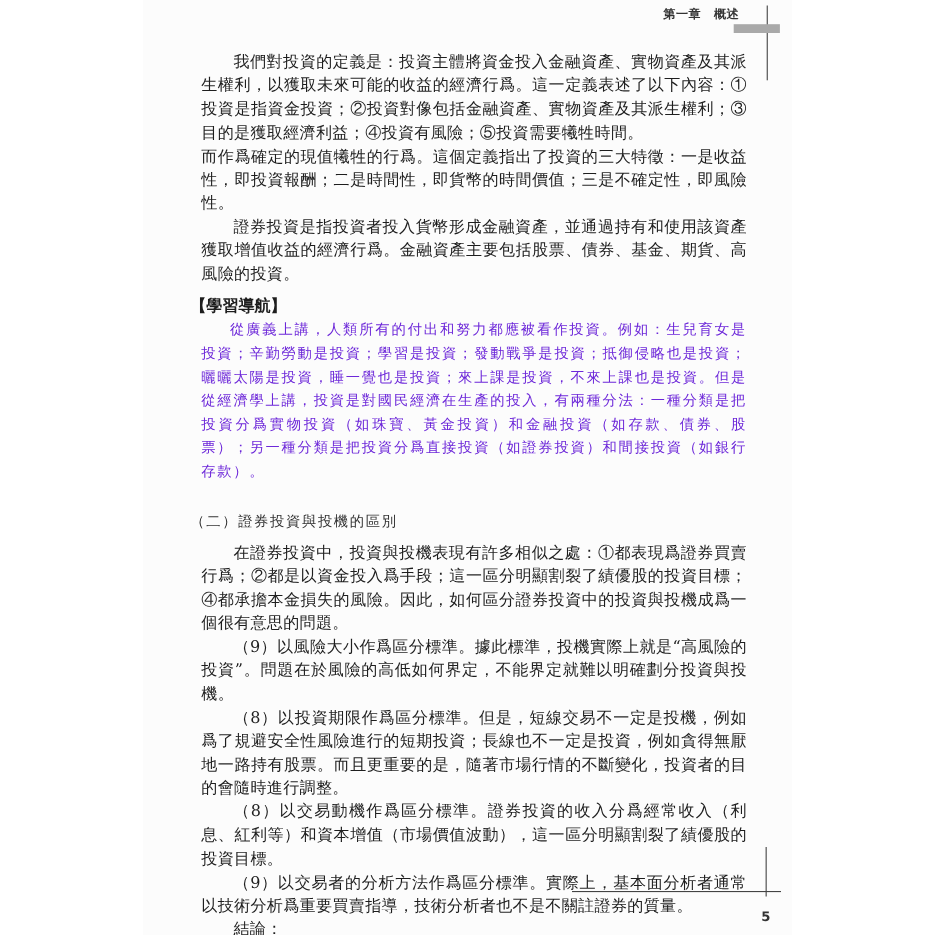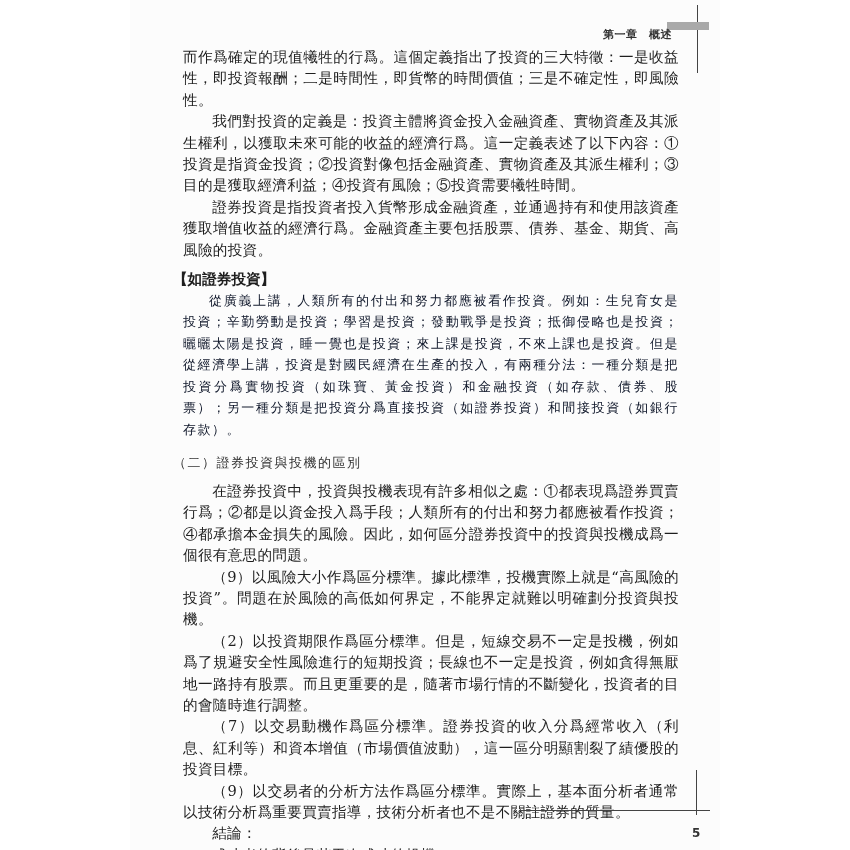--- a/index.html
+++ b/index.html
@@ -1,56 +1,56 @@
 <!DOCTYPE html>
 <html><head>
 <meta charset="utf-8">
 <style>
   html, body { margin: 0; padding: 0; background: #ffffff; }
   body { width: 850px; height: 850px; position: relative; overflow: hidden;
          font-family: "DejaVu Serif", "Liberation Serif", serif; color: #1e1e1e; }
   .page { position: absolute; left: 130px; top: 0; width: 590px; height: 850px; background: #fcfcfc; }
   .crop-v-top { position: absolute; left: 697px; top: 5px; width: 1px; height: 68px; background: #444; }
   .header-bar { position: absolute; left: 667px; top: 22px; width: 42px; height: 8px; background: #a9a9a9; }
-  .header-title { position: absolute; left: 603px; top: 27px; font-family: Liberation Serif, serif;
+  .header-title { position: absolute; left: 603px; top: 5px; font-family: Liberation Serif, serif;
                   font-size: 11px; font-weight: bold; color: #333; letter-spacing: 0.5px; white-space: pre; }
   .crop-v-bot { position: absolute; left: 696px; top: 770px; width: 1px; height: 45px; background: #444; }
   .crop-h-bot { position: absolute; left: 520px; top: 810px; width: 190px; height: 1px; background: #444; }
   .page-num { position: absolute; left: 692px; top: 826px; font-family: "DejaVu Sans", "Liberation Sans", sans-serif;
               font-size: 12px; font-weight: bold; color: #333; }
   .body-text { position: absolute; left: 183px; top: 46px; width: 496px; }
   .p { font-size: 14.6px; line-height: 21.4px; margin: 0; text-align: justify; text-align-last: left; letter-spacing: 0.3px; }
   .p.indent { text-indent: 2em; }
-  .p.sub { font-size: 13px; color: #0f172a; letter-spacing: 1.5px; line-height: 21.4px; }
+  .p.sub { font-size: 13px; color: #6d28d9; letter-spacing: 1.5px; line-height: 21.4px; }
   .heading-box { font-size: 14.6px; font-weight: bold; margin: 8px 0 0 -10px; line-height: 22px; }
-  .section-head { font-size: 13px; color: #333; letter-spacing: 1.5px; margin: 12px 0 6px -10px; line-height: 22px; }
+  .section-head { font-size: 13px; color: #333; letter-spacing: 1.5px; margin: 24px 0 6px -10px; line-height: 22px; }
   .conc { padding-left: 2em; }
 </style>
 </head>
 <body>
 
 <div class="page"></div>
 
 <div class="crop-v-top"></div>
 <div class="header-bar"></div>
 <div class="header-title">第一章　概述</div>
 
 <div class="body-text">
+  <p class="p indent">我們對投資的定義是：投資主體將資金投入金融資產、實物資產及其派生權利，以獲取未來可能的收益的經濟行爲。這一定義表述了以下內容：①投資是指資金投資；②投資對像包括金融資產、實物資產及其派生權利；③目的是獲取經濟利益；④投資有風險；⑤投資需要犧牲時間。</p>
   <p class="p">而作爲確定的現值犧牲的行爲。這個定義指出了投資的三大特徵：一是收益性，即投資報酬；二是時間性，即貨幣的時間價值；三是不確定性，即風險性。</p>
-  <p class="p indent">我們對投資的定義是：投資主體將資金投入金融資產、實物資產及其派生權利，以獲取未來可能的收益的經濟行爲。這一定義表述了以下內容：①投資是指資金投資；②投資對像包括金融資產、實物資產及其派生權利；③目的是獲取經濟利益；④投資有風險；⑤投資需要犧牲時間。</p>
   <p class="p indent">證券投資是指投資者投入貨幣形成金融資產，並通過持有和使用該資產獲取增值收益的經濟行爲。金融資產主要包括股票、債券、基金、期貨、高風險的投資。</p>
 
-  <div class="heading-box">【如證券投資】</div>
+  <div class="heading-box">【學習導航】</div>
   <p class="p sub indent">從廣義上講，人類所有的付出和努力都應被看作投資。例如：生兒育女是投資；辛勤勞動是投資；學習是投資；發動戰爭是投資；抵御侵略也是投資；曬曬太陽是投資，睡一覺也是投資；來上課是投資，不來上課也是投資。但是從經濟學上講，投資是對國民經濟在生產的投入，有兩種分法：一種分類是把投資分爲實物投資（如珠寶、黃金投資）和金融投資（如存款、債券、股票）；另一種分類是把投資分爲直接投資（如證券投資）和間接投資（如銀行存款）。</p>
 
   <div class="section-head">（二）證券投資與投機的區別</div>
-  <p class="p indent">在證券投資中，投資與投機表現有許多相似之處：①都表現爲證券買賣行爲；②都是以資金投入爲手段；人類所有的付出和努力都應被看作投資；④都承擔本金損失的風險。因此，如何區分證券投資中的投資與投機成爲一個很有意思的問題。</p>
+  <p class="p indent">在證券投資中，投資與投機表現有許多相似之處：①都表現爲證券買賣行爲；②都是以資金投入爲手段；這一區分明顯割裂了績優股的投資目標；④都承擔本金損失的風險。因此，如何區分證券投資中的投資與投機成爲一個很有意思的問題。</p>
   <p class="p indent">（9）以風險大小作爲區分標準。據此標準，投機實際上就是“高風險的投資”。問題在於風險的高低如何界定，不能界定就難以明確劃分投資與投機。</p>
-  <p class="p indent">（2）以投資期限作爲區分標準。但是，短線交易不一定是投機，例如爲了規避安全性風險進行的短期投資；長線也不一定是投資，例如貪得無厭地一路持有股票。而且更重要的是，隨著市場行情的不斷變化，投資者的目的會隨時進行調整。</p>
-  <p class="p indent">（7）以交易動機作爲區分標準。證券投資的收入分爲經常收入（利息、紅利等）和資本增值（市場價值波動），這一區分明顯割裂了績優股的投資目標。</p>
+  <p class="p indent">（8）以投資期限作爲區分標準。但是，短線交易不一定是投機，例如爲了規避安全性風險進行的短期投資；長線也不一定是投資，例如貪得無厭地一路持有股票。而且更重要的是，隨著市場行情的不斷變化，投資者的目的會隨時進行調整。</p>
+  <p class="p indent">（8）以交易動機作爲區分標準。證券投資的收入分爲經常收入（利息、紅利等）和資本增值（市場價值波動），這一區分明顯割裂了績優股的投資目標。</p>
   <p class="p indent">（9）以交易者的分析方法作爲區分標準。實際上，基本面分析者通常以技術分析爲重要買賣指導，技術分析者也不是不關註證券的質量。</p>
   <p class="p conc">結論：</p>
   <p class="p conc">成功者的背後是若干次成功的投機。</p>
 
 </div>
 
 <div class="crop-v-bot"></div>
 <div class="crop-h-bot"></div>
 <div class="page-num">5</div>
 

